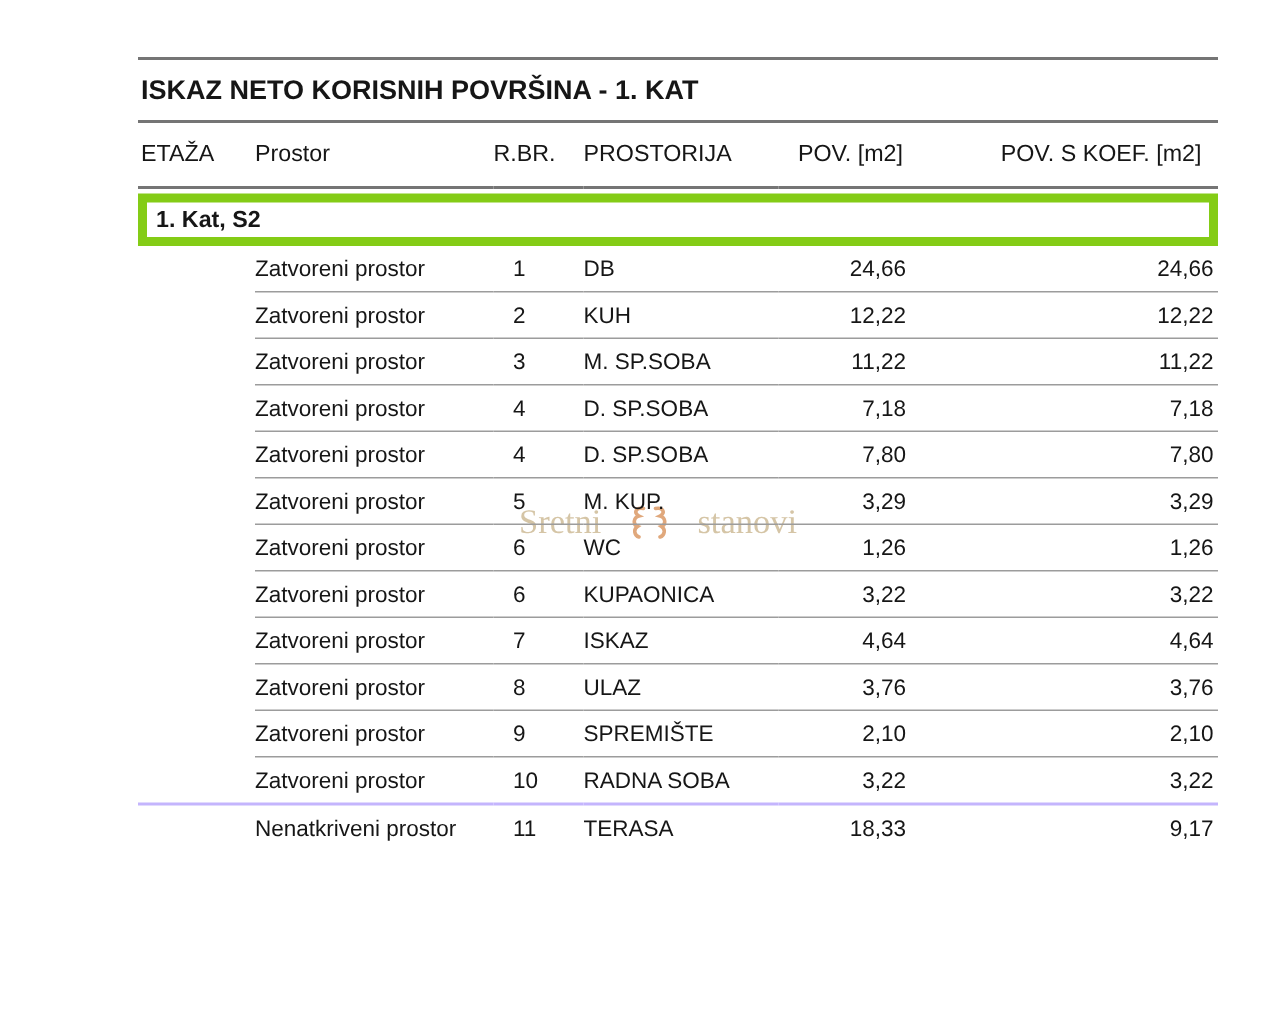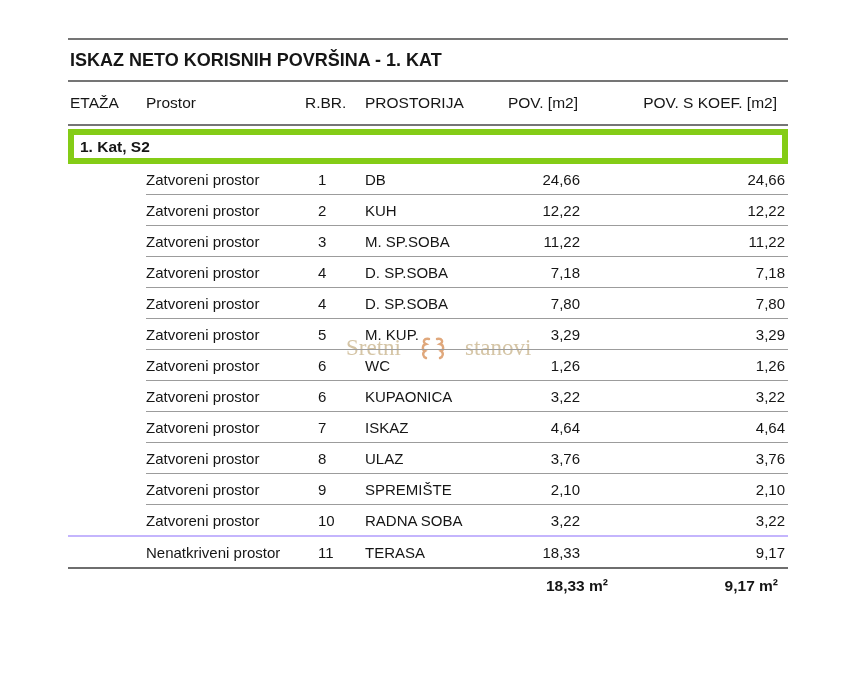--- a/index.html
+++ b/index.html
@@ -2,21 +2,21 @@
 <html style="--red: #e2151c; --wm-text: #d5c5a6; --wm-icon: #e0a87c;"><head>
 <meta charset="utf-8">
 <style>
   html,body{margin:0;padding:0;background:#ffffff;}
   .page{position:relative;width:852px;height:690px;background:#ffffff;overflow:hidden;
         font-family:"Liberation Sans",sans-serif;color:#161616;}
   .watermark{position:absolute;left:346px;top:334px;z-index:1;display:flex;align-items:flex-end;
              gap:16px;font-family:"Liberation Serif",serif;font-size:23px;color:var(--wm-text,#d5c5a6);}
   .watermark .wm-word{line-height:28px;}
   .seahorse{stroke:var(--wm-icon,#e0a87c);fill:none;stroke-width:2.4;stroke-linecap:round;}
-  .content{position:relative;z-index:2;margin-left:68px;width:720px;}
+  .content{position:relative;z-index:2;margin-left:92px;width:720px;}
   .rule-top{margin-top:38px;border-top:2px solid #757575;height:0;}
   .doc-title{padding:10px 2px 9px 2px;font-size:18px;font-weight:bold;
              border-bottom:2px solid #757575;}
   table{border-collapse:collapse;width:720px;table-layout:fixed;}
   col.w-etaza{width:78px;} col.w-prostor{width:159px;} col.w-rbr{width:60px;}
   col.w-prostorija{width:130px;} col.w-pov{width:113px;} col.w-koef{width:180px;}
   th{font-weight:normal;font-size:15.5px;text-align:left;height:42px;vertical-align:middle;
      padding:0;border-bottom:2px solid #757575;}
   th.c-etaza{padding-left:2px;}
   th.c-pov{text-align:right;padding-right:30px;}
@@ -180,25 +180,17 @@
 
         <tr class="data open">
           <td class="c-etaza"></td>
           <td class="c-prostor">Nenatkriveni prostor</td>
           <td class="c-rbr">11</td>
           <td class="c-prostorija">TERASA</td>
           <td class="c-pov">18,33</td>
           <td class="c-koef">9,17</td>
         </tr>
 
-        <tr class="sub">
-          <td class="c-etaza"></td>
-          <td class="c-prostor"></td>
-          <td class="c-rbr"></td>
-          <td class="c-prostorija"></td>
-          <td class="c-pov">18,33 m²</td>
-          <td class="c-koef">9,17 m²</td>
-        </tr>
 
       </tbody>
     </table>
   </div>
 </div>
 
 </body></html>

